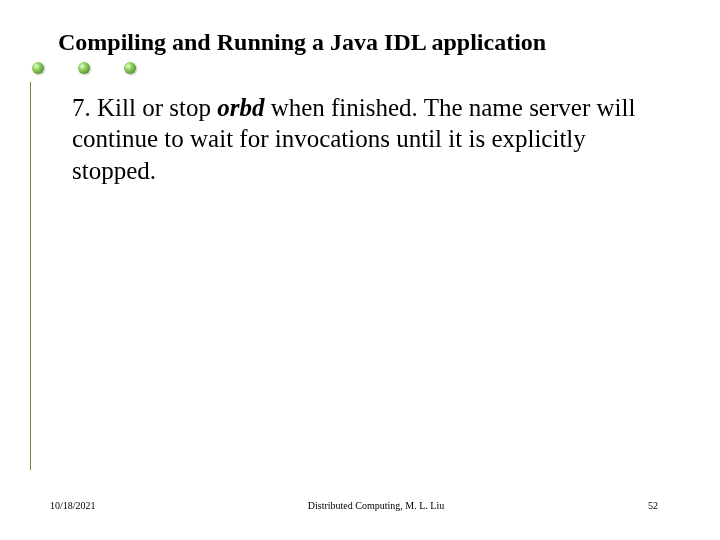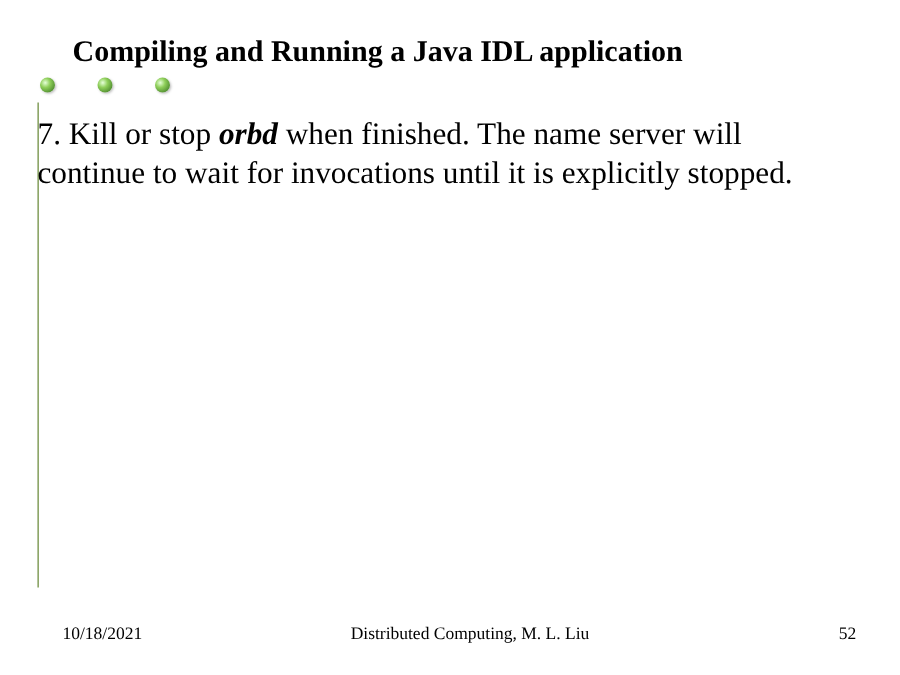--- a/index.html
+++ b/index.html
@@ -52,49 +52,50 @@
   .body {
     position: absolute;
     top: 92px;
     left: 30px;
     right: 60px;
     font-size: 25px;
     line-height: 1.25;
   }
   .item {
     margin: 0 0 2px 0;
+    padding-left: 42px;
   }
   .num {
     display: inline;
   }
   .footer {
     position: absolute;
     bottom: 20px;
     left: 0;
     right: 0;
     height: 20px;
-    font-size: 14px;
+    font-size: 10px;
   }
   .footer .date {
     position: absolute;
     left: 50px;
   }
   .footer .center {
     position: absolute;
     left: 0;
     right: 0;
     text-align: center;
   }
   .footer .center-inner {
     display: inline-block;
     margin-left: 32px;
   }
   .footer .page {
     position: absolute;
-    right: 35px;
+    right: 62px;
   }
   .bold-italic {
     font-weight: bold;
     font-style: italic;
   }
 </style>
 </head>
 <body>
 
 <div class="slide">

